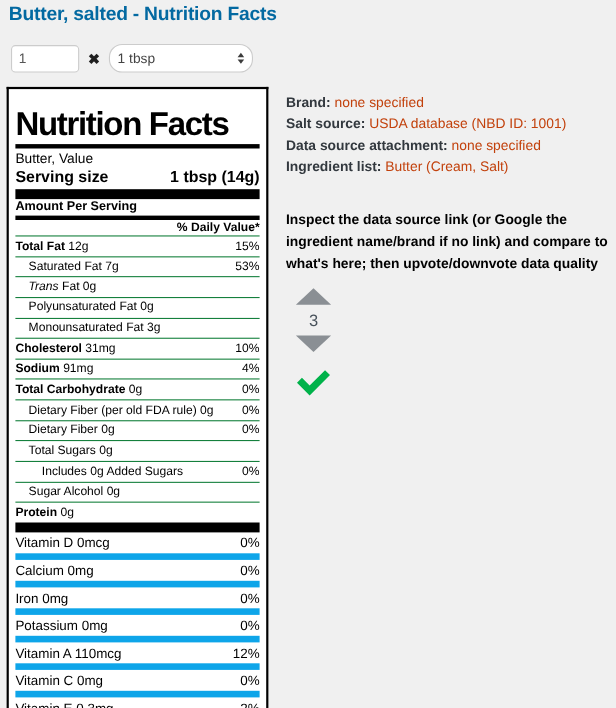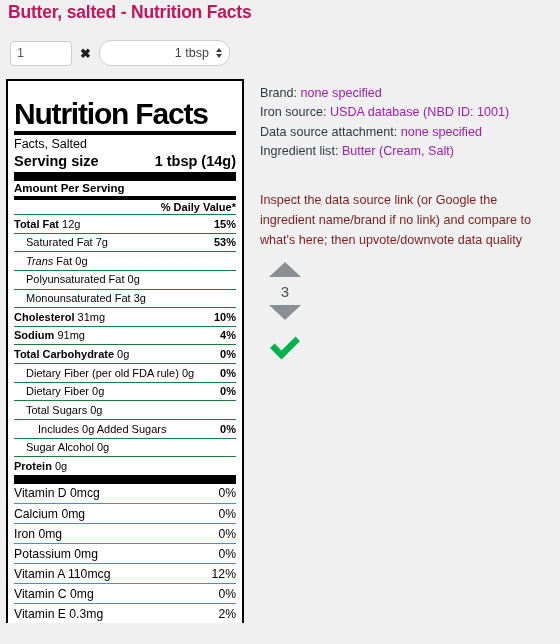--- a/index.html
+++ b/index.html
@@ -17,21 +17,21 @@
   }
 
   
   #page-title {
     position: absolute;
     left: 8px;
     top: 2px;
     font-size: 17.5px;
     font-weight: bold;
     letter-spacing: -0.2px;
-    color: #be185d;
+    color: #0369a1;
     white-space: nowrap;
   }
 
   
   #serving-controls {
     position: absolute;
     left: 10px;
     top: 40px;
     display: flex;
     align-items: center;
@@ -70,21 +70,20 @@
     border-radius: 12px;
     background: #fff;
     padding: 0 20px 0 7px;
     font-family: "Liberation Sans", sans-serif;
     font-size: 12.5px;
     color: #444;
     -webkit-appearance: none;
     -moz-appearance: none;
     appearance: none;
     outline: none;
-    text-align: right;
   }
   #select-arrows {
     position: absolute;
     right: 8px;
     top: 50%;
     transform: translateY(-50%);
     display: flex;
     flex-direction: column;
     gap: 2px;
     pointer-events: none;
@@ -172,65 +171,66 @@
   .nf-row {
     display: flex;
     justify-content: space-between;
     align-items: baseline;
     font-size: 11px;
     line-height: 1.15;
     padding: 2.5px 0 2.5px 0;
     border-top: 1px solid #15803d;
   }
   .nf-row .nf-name { white-space: nowrap; }
-  .nf-row .nf-dv { font-weight: bold; white-space: nowrap; }
+  .nf-row .nf-dv { font-weight: normal; white-space: nowrap; }
   .nf-row.bold .nf-name { font-weight: bold; }
   .nf-row.bold .nf-name .amt { font-weight: normal; }
   .nf-row.ind1 .nf-name { padding-left: 12px; }
   .nf-row.ind2 .nf-name { padding-left: 24px; }
   .nf-row .ital { font-style: italic; }
 
   .nf-bar {
     height: 9px;
     background: #000;
     margin: 0;
   }
   .nf-micro {
     display: flex;
     justify-content: space-between;
     align-items: baseline;
     font-size: 12.2px;
     line-height: 1.15;
     padding: 2.5px 0 2.5px 0;
-    border-top: 1px solid #0ea5e9;
+    border-top: 6px solid #0ea5e9;
   }
   .nf-micro:first-child { border-top: none; }
 
   
   #meta-panel {
     position: absolute;
     left: 260px;
     top: 84px;
     width: 296px;
     font-size: 12.6px;
     line-height: 1.54;
     color: #3d4852;
   }
   #meta-panel .meta-row { white-space: nowrap; }
-  #meta-panel .meta-key { font-weight: normal; color: #32383e; }
-  #meta-panel .meta-val { color: #a21caf; }
+  #meta-panel .meta-key { font-weight: bold; color: #32383e; }
+  #meta-panel .meta-val { color: #c2410c; }
 
   #hint-text {
     position: absolute;
     left: 260px;
     top: 191px;
     width: 294px;
     font-size: 12.6px;
     line-height: 1.58;
-    color: #7f1d1d;
+    color: #000000;
+    font-weight: bold;
   }
 
   #vote-widget {
     position: absolute;
     left: 264px;
     top: 262px;
     width: 42px;
     display: flex;
     flex-direction: column;
     align-items: center;
@@ -277,21 +277,21 @@
     <span id="select-arrows">
       <span class="tri-up-sm"></span>
       <span class="tri-down-sm"></span>
     </span>
   </div>
 </div>
 
 <div id="nutrition-label">
   <div class="nf-title">Nutrition Facts</div>
   <div class="rule-med"></div>
-  <div class="nf-desc">Facts, Salted</div>
+  <div class="nf-desc">Butter, Value</div>
   <div class="nf-serving">
     <span>Serving size</span>
     <span>1 tbsp (14g)</span>
   </div>
   <div class="nf-bar"></div>
   <div class="nf-amount">Amount Per Serving</div>
   <div class="rule-med"></div>
   <div class="nf-dv-header">% Daily Value*</div>
   <div id="nf-rows">
       <div class="nf-row bold">
@@ -383,21 +383,21 @@
       </div>
     </div>
 </div>
 
 <div id="meta-panel">
   <div class="meta-row">
     <span class="meta-key">Brand:</span>
     <span class="meta-val">none specified</span>
   </div>
   <div class="meta-row">
-    <span class="meta-key">Iron source:</span>
+    <span class="meta-key">Salt source:</span>
     <span class="meta-val">USDA database (NBD ID: 1001)</span>
   </div>
   <div class="meta-row">
     <span class="meta-key">Data source attachment:</span>
     <span class="meta-val">none specified</span>
   </div>
   <div class="meta-row">
     <span class="meta-key">Ingredient list:</span>
     <span class="meta-val">Butter (Cream, Salt)</span>
   </div>

